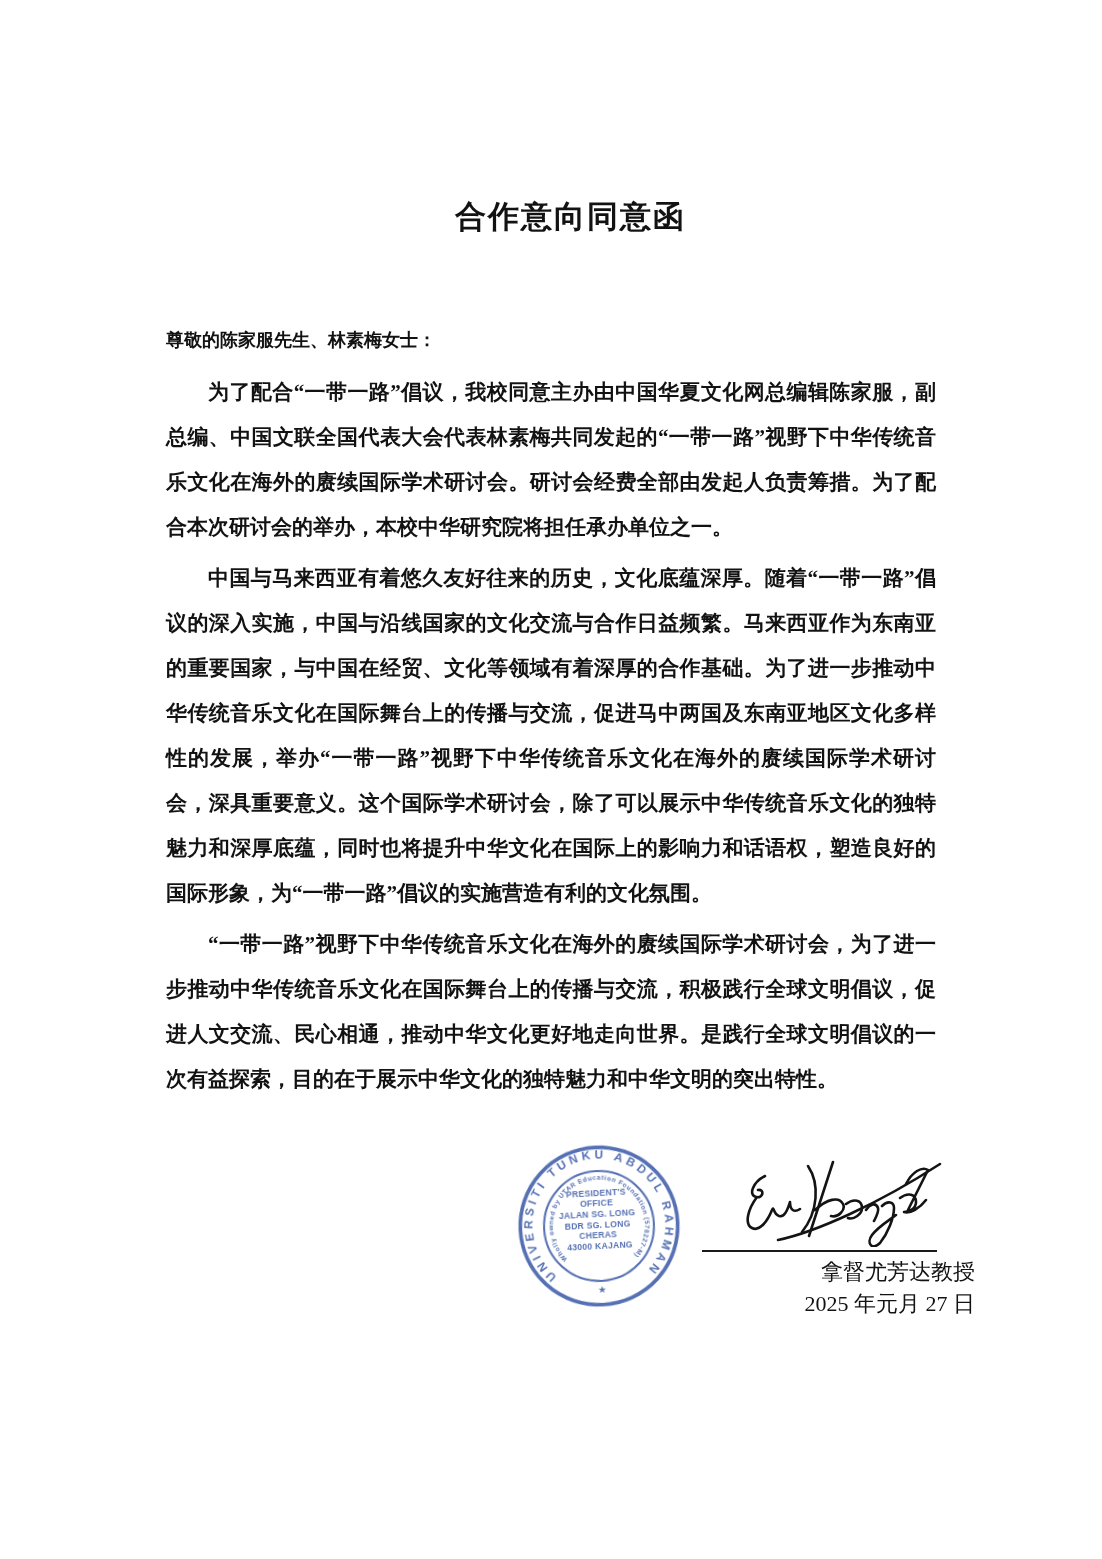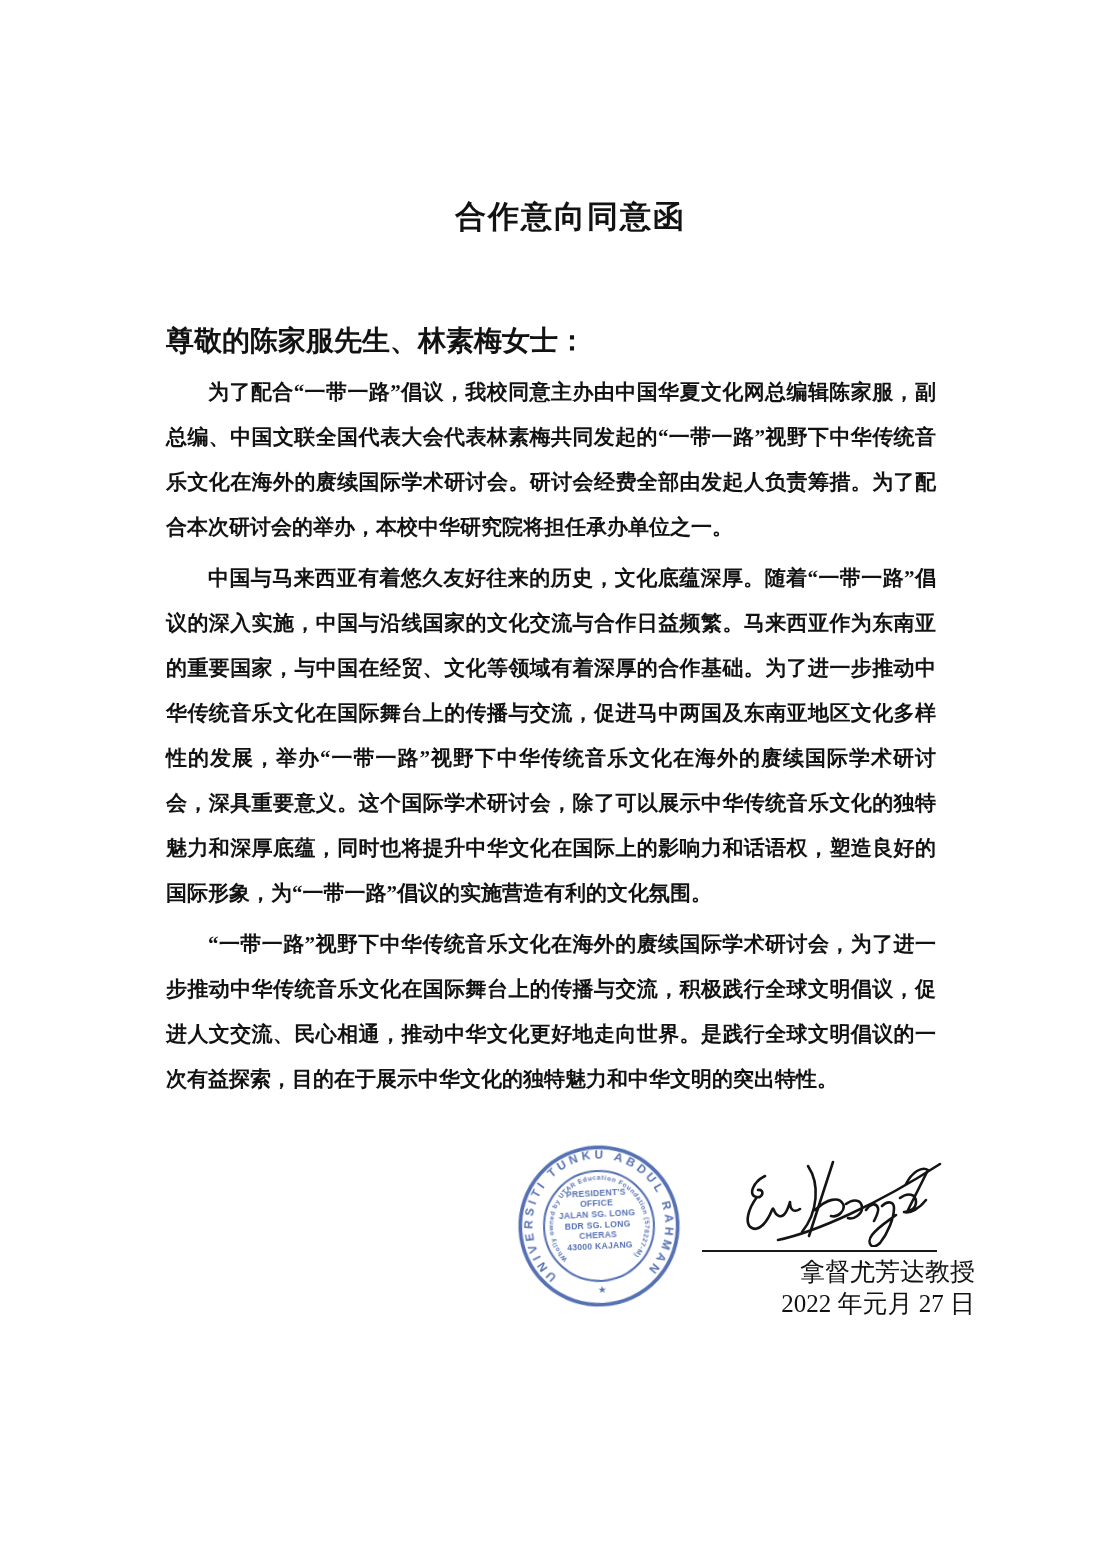--- a/index.html
+++ b/index.html
@@ -20,21 +20,21 @@
     font-size:31px; font-weight:700;
     letter-spacing:2px;
     margin:0;
   }
   .body-block {
     position:absolute;
     left:166px; top:318px;
     width:770px;
   }
   .salutation {
-    font-size:28px; font-weight:700;
+    font-size:18px; font-weight:700;
     line-height:45px;
     margin:0 0 7px 0;
   }
   .para {
     font-size:21px;
     line-height:45px;
     text-align:justify;
     text-justify:inter-ideograph;
     text-indent:2em;
     margin:0 0 6px 0;
@@ -83,21 +83,21 @@
   .sig-rule {
     position:absolute;
     left:702px; top:1250px;
     width:235px; height:0;
     border-top:2px solid #1a1a1a;
   }
   .sig-block {
     position:absolute;
     right:166px; top:1256px;
     text-align:right;
-    font-size:25px;
+    font-size:22px;
     line-height:32px;
   }
   .sig-block div { white-space:nowrap; }
 </style>
 </head>
 <body>
 
 <div class="page">
 
   <h1 class="doc-title">合作意向同意函</h1>
@@ -147,16 +147,16 @@
         <path d="M 168 32 C 174 20 184 14 190 18 C 184 30 176 46 170 58 M 162 46 C 170 40 178 42 178 50 C 178 56 172 60 166 60 C 172 62 182 56 188 48"></path>
         <path d="M 40 88 C 78 80 140 52 202 12"></path>
       </g>
     </svg>
   </div>
 
   <div class="sig-rule"></div>
 
   <div class="sig-block">
     <div>拿督尤芳达教授</div>
-    <div>2022 年元月 27 日</div>
+    <div>2025 年元月 27 日</div>
   </div>
 
 </div>
 
 </body></html>

